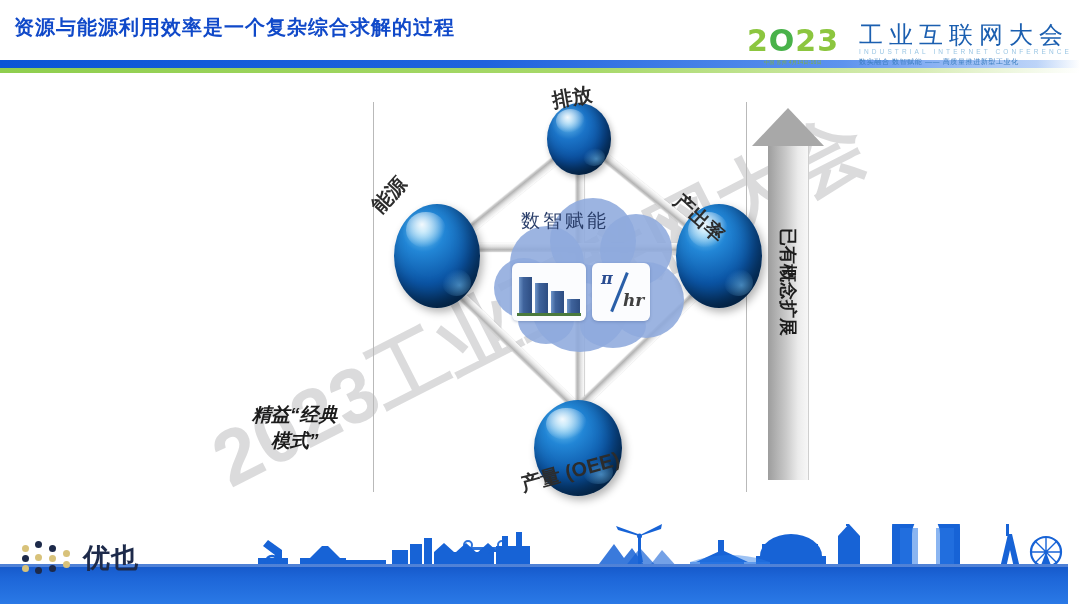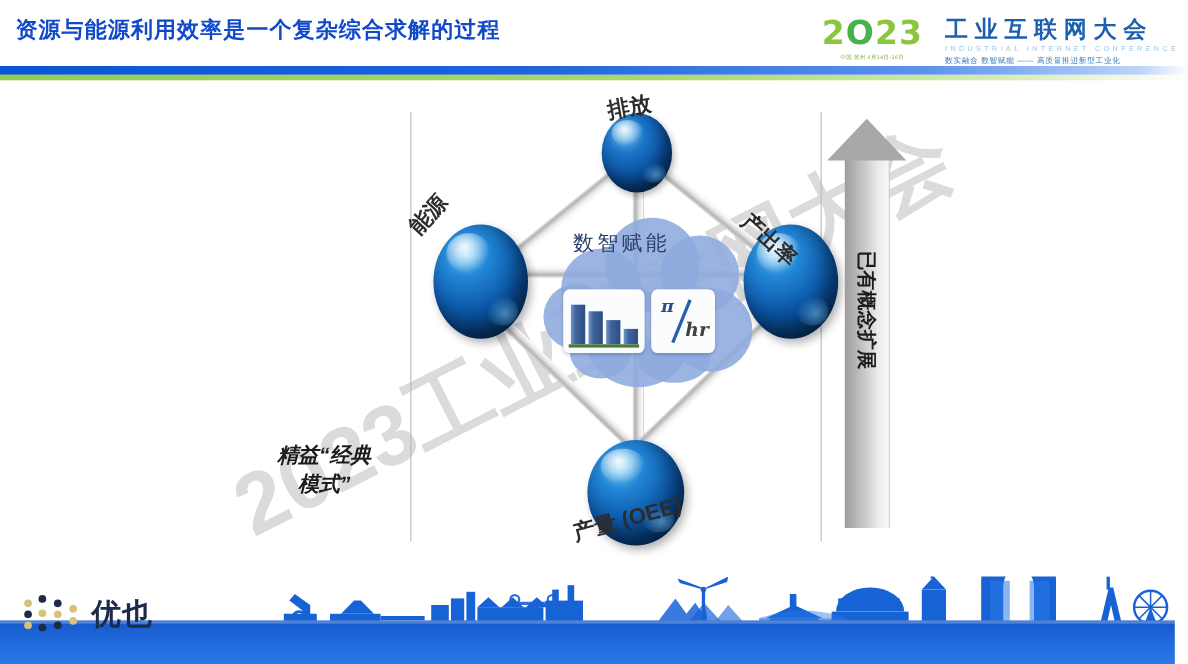--- a/index.html
+++ b/index.html
@@ -22,32 +22,32 @@
   .rule-blue{
     position:absolute;left:0;top:60px;width:1080px;height:8px;
     background:linear-gradient(to right,#0a55d6 0%,#1f63dd 45%,#5d93ee 78%,#bcd4f8 96%,#ffffff 100%);
   }
   .rule-green{
     position:absolute;left:0;top:68px;width:1080px;height:5px;
     background:linear-gradient(to right,#8fce4e 0%,#a8d96a 55%,#d7ecb4 85%,#ffffff 100%);
   }
 
   
-  .conf-logo{position:absolute;right:8px;top:16px;height:58px;display:flex;align-items:flex-start;}
+  .conf-logo{position:absolute;right:8px;top:16px;height:58px;display:flex;align-items:center;}
   .conf-left{position:relative;padding-right:10px;text-align:center;}
   .conf-year{
     font-size:30px;font-weight:bold;color:#8cc63f;line-height:30px;
     letter-spacing:1px;font-family:"DejaVu Sans",sans-serif;
   }
   .conf-year .o{color:#49b24a;}
   .conf-date{font-size:5px;color:#7fb241;letter-spacing:.3px;margin-top:3px;white-space:nowrap;}
   .conf-divider{width:1px;background:#bcd6e8;margin:2px 9px 4px 0;}
   .conf-right{text-align:left;}
   .conf-cn{
-    font-size:21px;font-weight:bold;color:#1b5fb0;letter-spacing:6px;
+    font-size:24px;font-weight:normal;color:#1b5fb0;letter-spacing:6px;
     line-height:23px;white-space:nowrap;
   }
   .conf-en{
     font-size:6.5px;color:#9bc6e4;letter-spacing:3.1px;
     margin-top:2px;white-space:nowrap;
   }
   .conf-tag{
     font-size:7px;color:#3b7ec0;letter-spacing:.6px;
     margin-top:2px;white-space:nowrap;
   }

